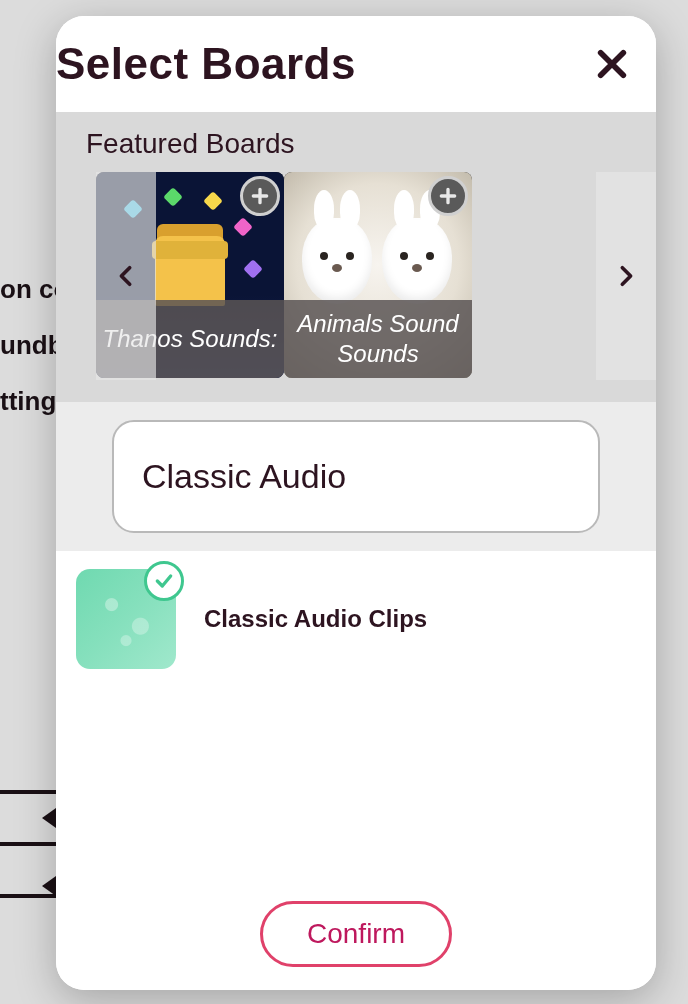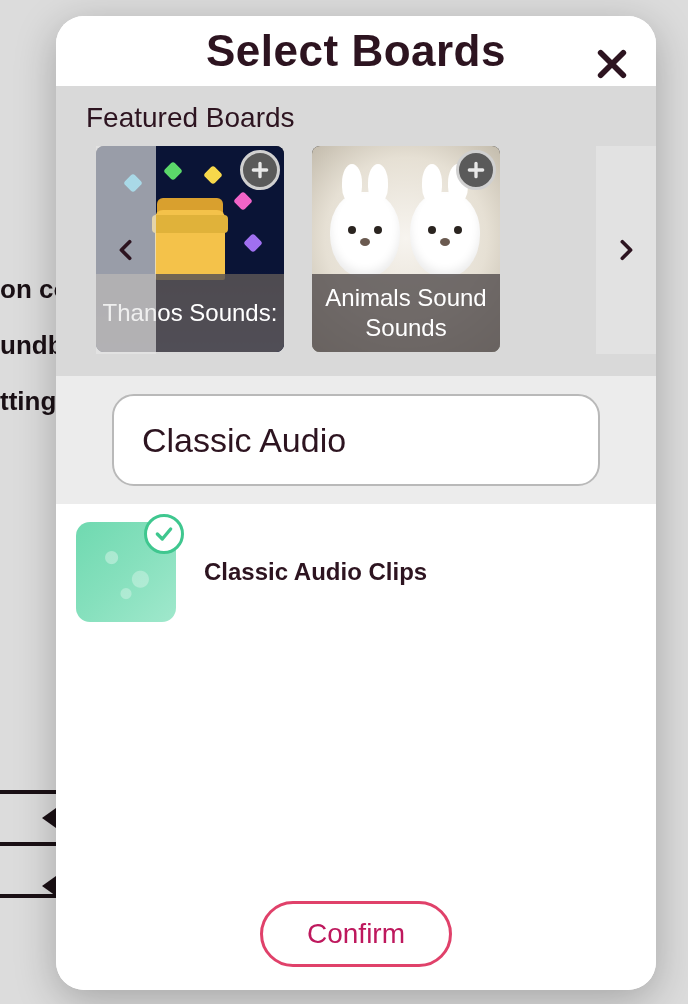--- a/index.html
+++ b/index.html
@@ -18,22 +18,22 @@
     width: 600px; height: 974px;
     background: #fff;
     border-radius: 28px;
     box-shadow: 0 10px 40px rgba(0,0,0,0.25);
     overflow: hidden;
     display: flex; flex-direction: column;
   }
 
   .modal-header {
     position: relative;
-    height: 70px;
-    display: flex; align-items: center; justify-content: center;
+    height: 96px;
+    display: flex; align-items: center; justify-content: flex-start;
     background: #fff;
   }
   .modal-title {
     font-size: 44px;
     font-weight: 800;
     color: #2d1420;
     letter-spacing: 0.5px;
   }
   .close-btn {
     position: absolute; right: 22px; top: 26px;
@@ -50,23 +50,24 @@
   .featured-heading {
     font-size: 28px;
     color: #2d1420;
     font-weight: 500;
     padding: 0 20px 12px 30px;
   }
   .carousel {
     position: relative;
     height: 208px;
     display: flex;
-    gap: 28px;
+    gap: 0;
     padding-left: 40px;
     overflow: hidden;
+    font-style: italic;
   }
   .car-card {
     position: relative;
     width: 188px; height: 206px;
     flex: 0 0 188px;
     border-radius: 8px;
     overflow: hidden;
     background: #222;
   }
   .car-card.third { width: 150px; flex: 0 0 150px; }
@@ -152,21 +153,21 @@
     width:28px; height:12px; background:#3a6360; border-radius:6px;
     box-shadow: 30px 0 0 #3a6360;
   }
 
   .search-section {
     background: #ececec;
     padding: 18px 56px;
   }
   .search-input {
     width: 100%;
-    height: 92px;
+    height: 113px;
     border: 2px solid #b9b9b9;
     border-radius: 22px;
     background: #fff;
     font-size: 34px;
     color: #2d1420;
     padding: 0 28px;
     outline: none;
   }
 
   .results {

